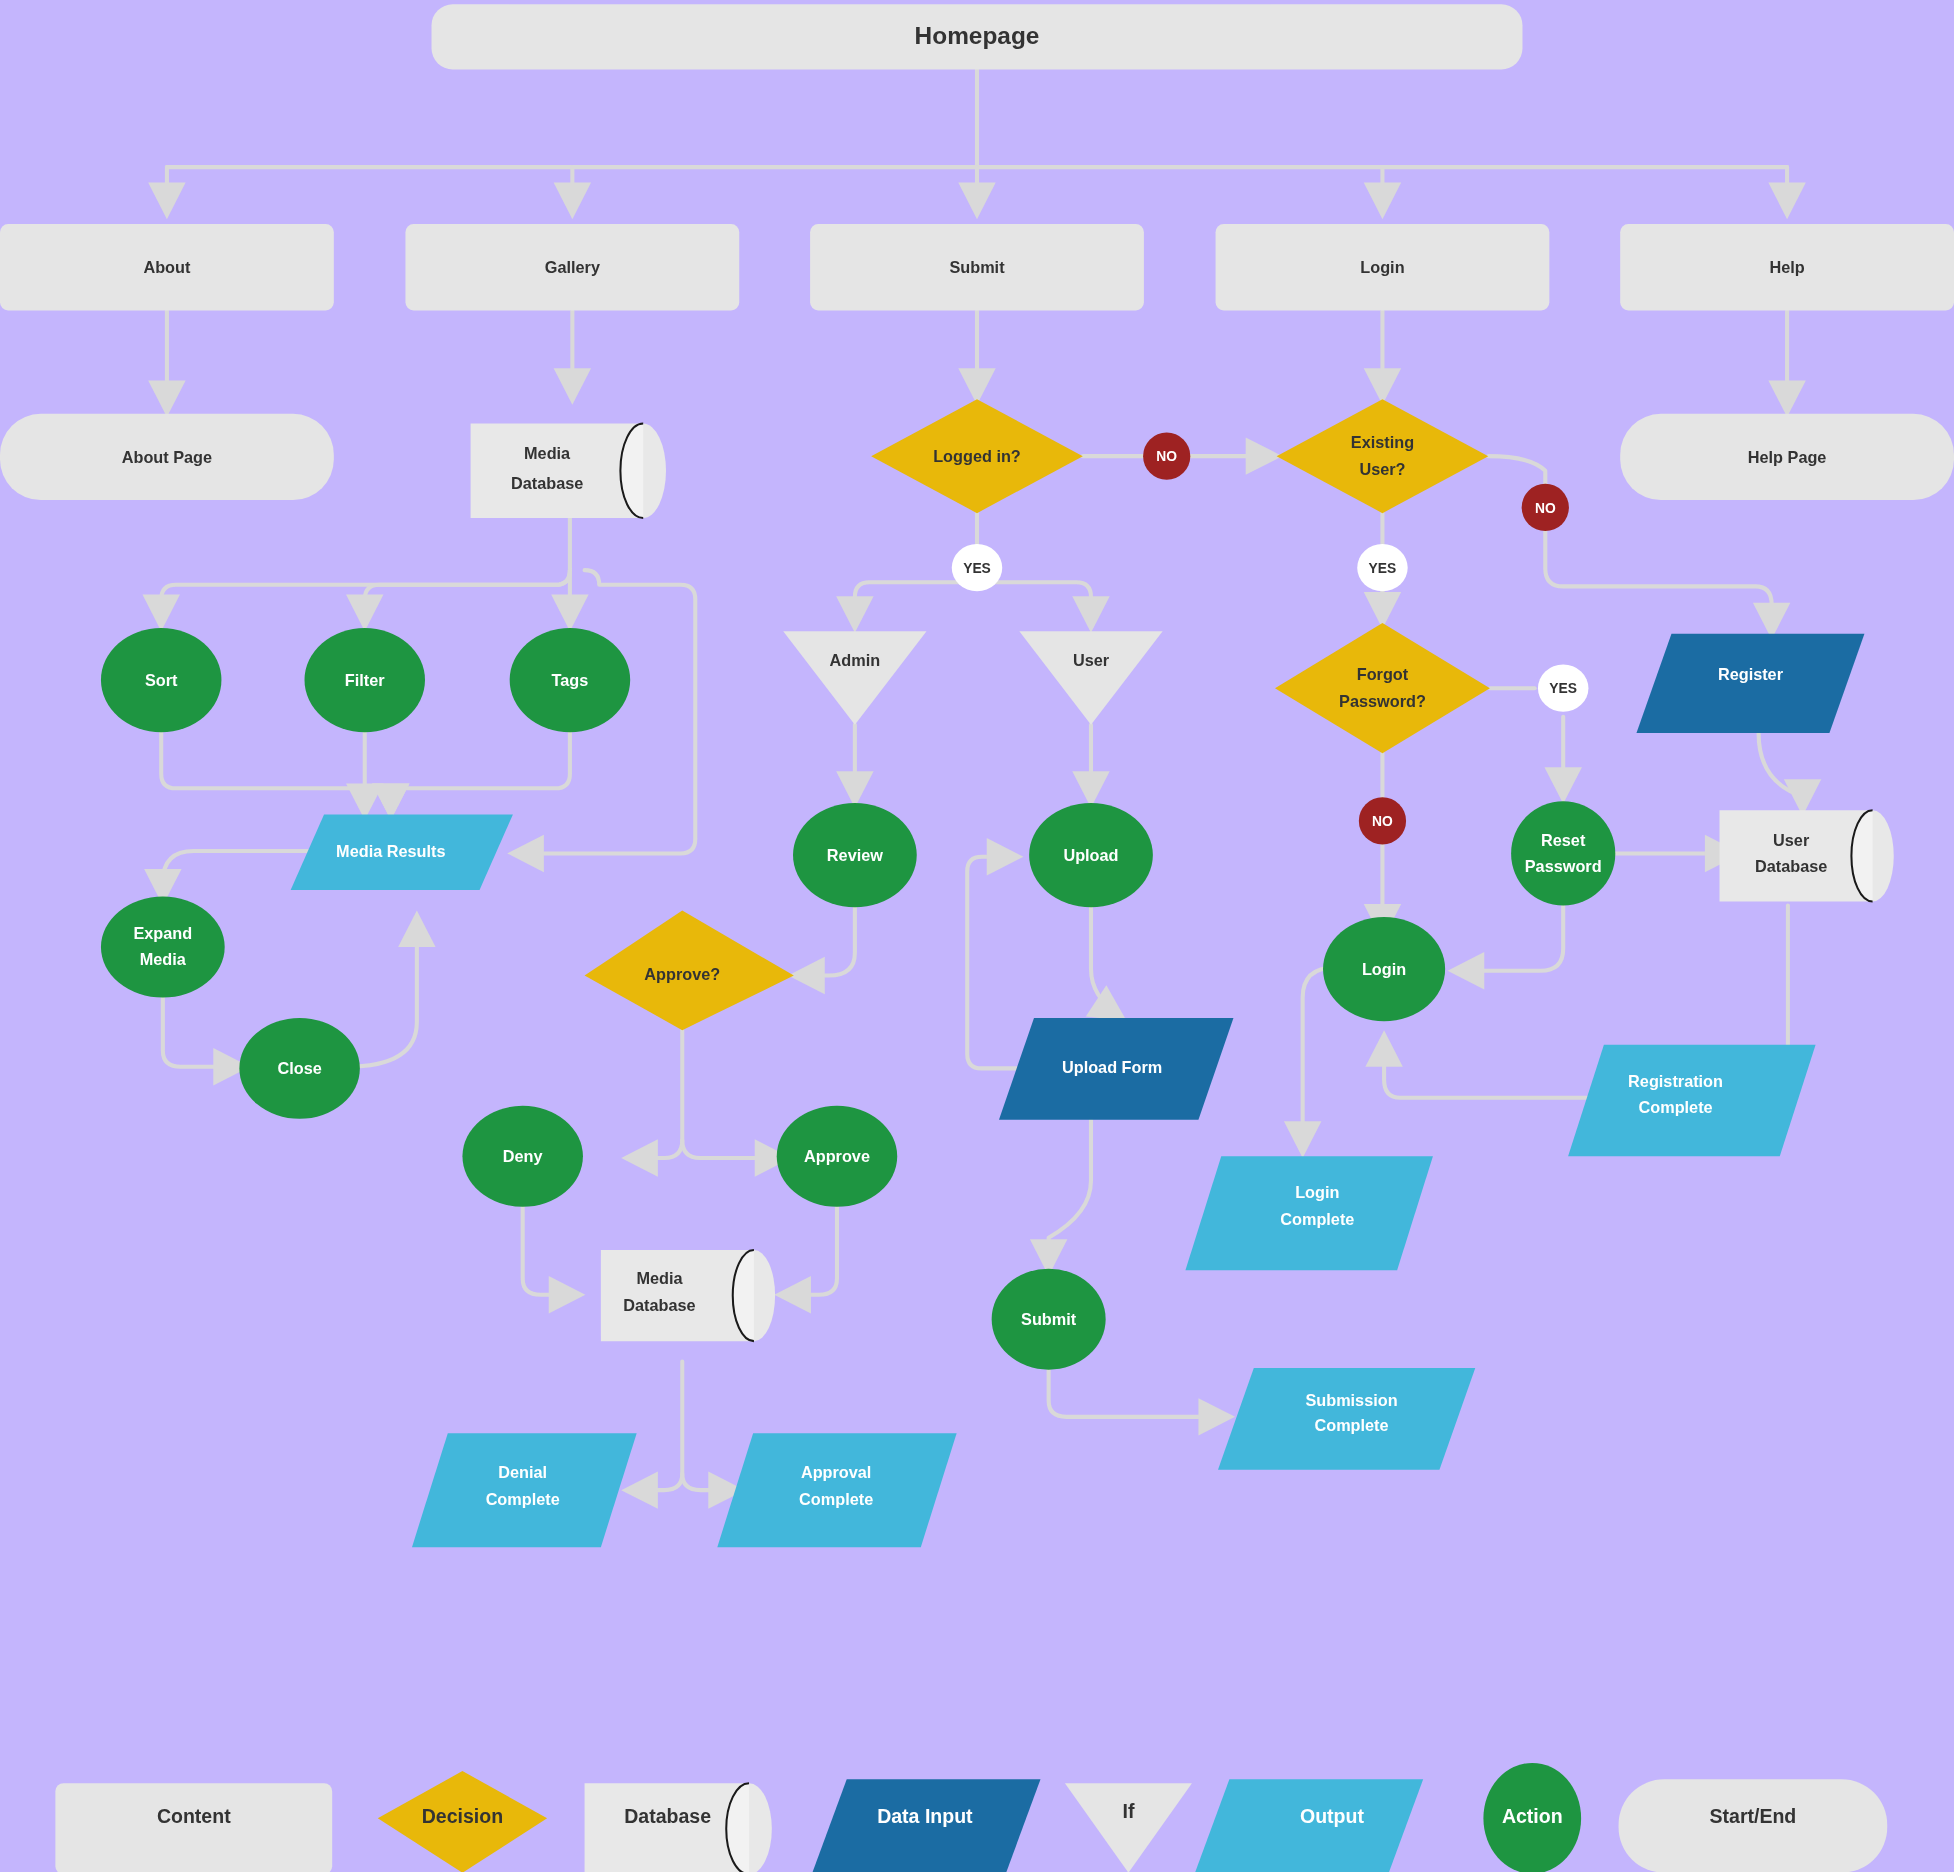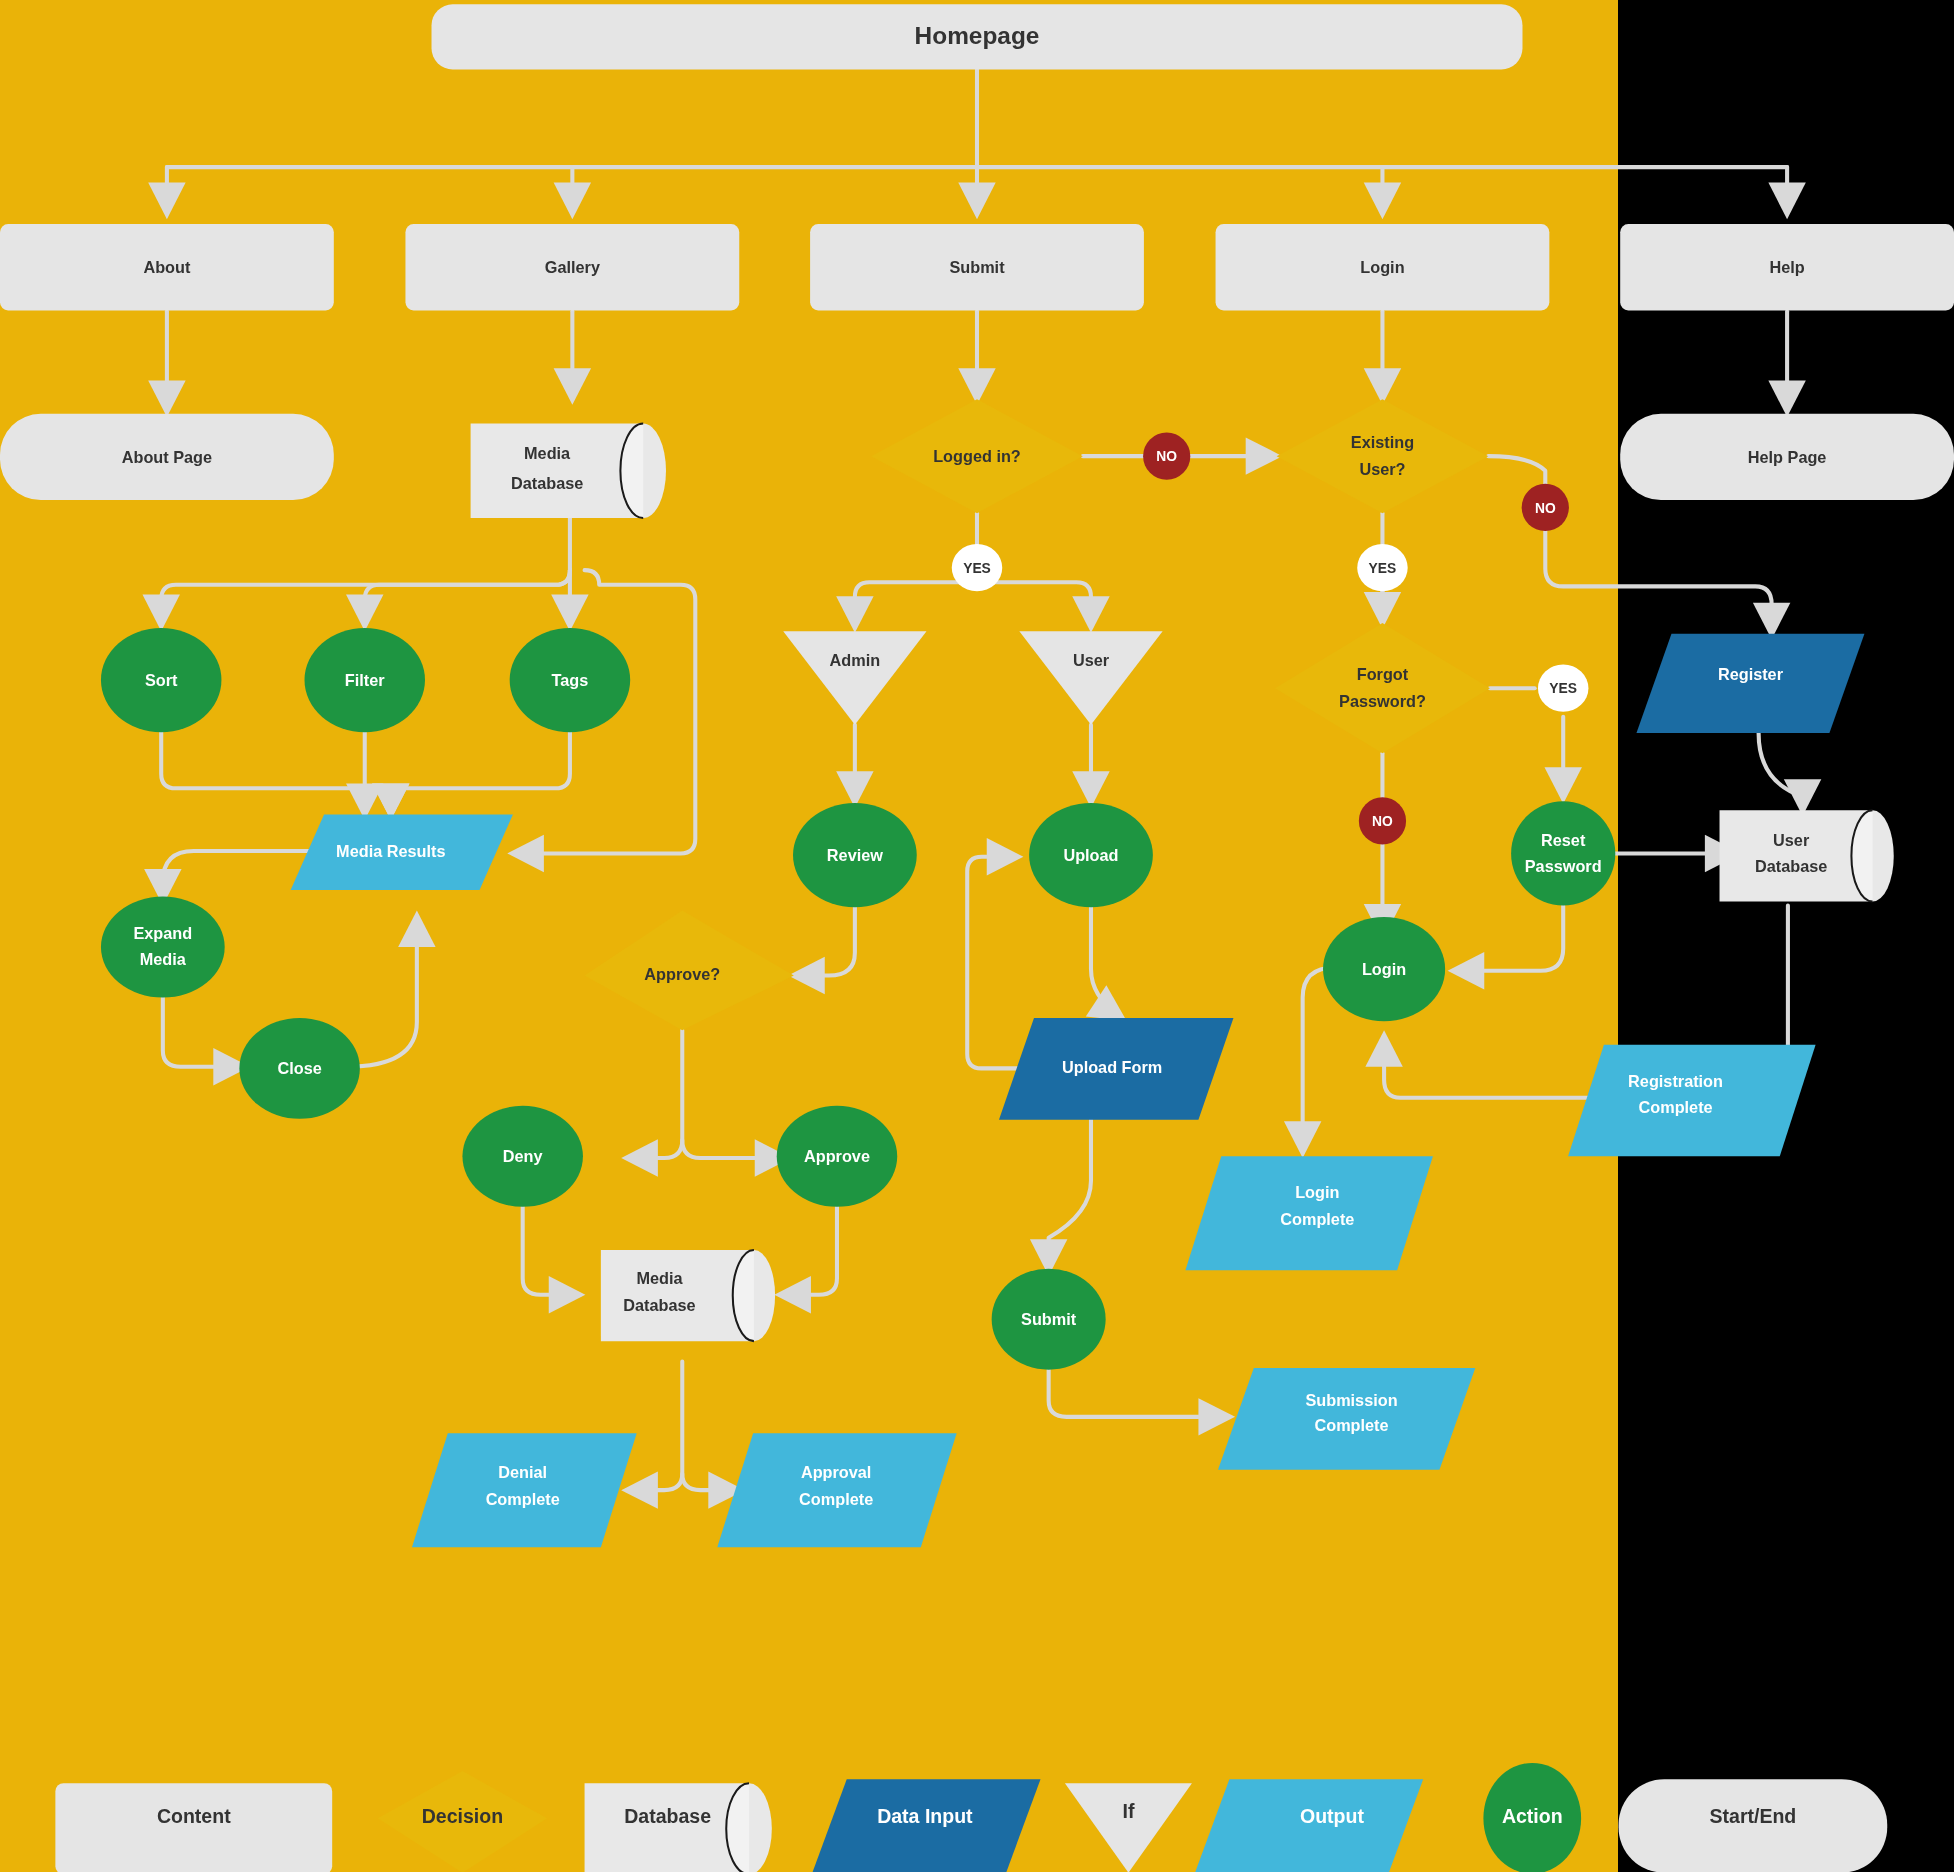--- a/index.html
+++ b/index.html
@@ -1,17 +1,17 @@
 <!DOCTYPE html>
 <html style="font-size:13px"><head>
 <meta charset="utf-8">
 <style>
   html,body{margin:0;padding:0;background:#000;}
   body{width:1954px;height:1873px;overflow:hidden;font-family:"Liberation Sans",sans-serif;}
-  #stage{position:relative;width:1618px;height:1873px;background:#eab308;}
+  #stage{position:relative;width:1954px;height:1873px;background:#c4b5fd;}
   svg#flow{position:absolute;inset:0;width:1954px;height:1873px;display:block;}
   .nlabel{font-family:"Liberation Sans",sans-serif;font-weight:bold;text-anchor:middle;dominant-baseline:middle;}
   .dark{fill:#333333;}
   .light{fill:#ffffff;}
   .edge{fill:none;stroke:#d9d9d9;stroke-width:5;stroke-linecap:round;stroke-linejoin:round;}
   .gshape{stroke:none;}
 </style>
 </head>
 <body>
 

